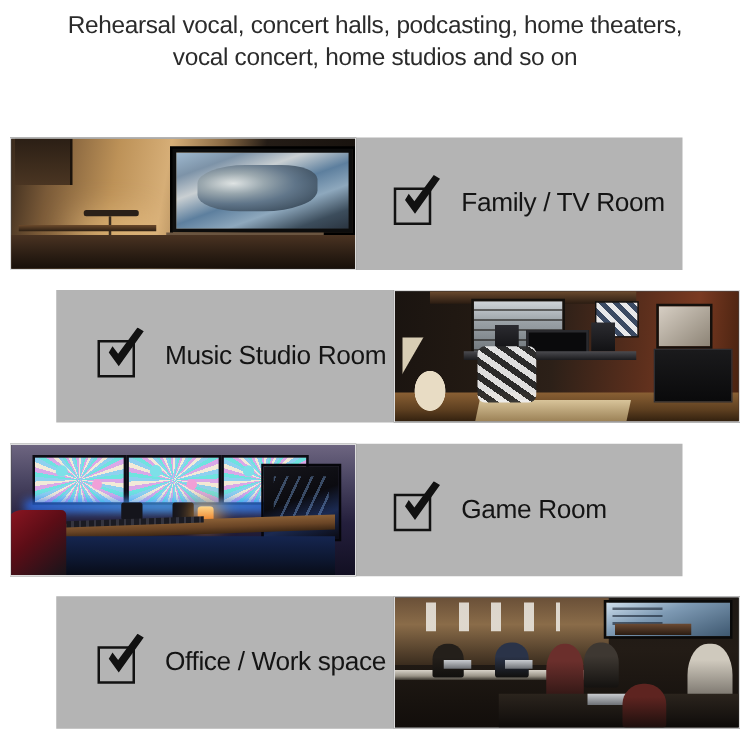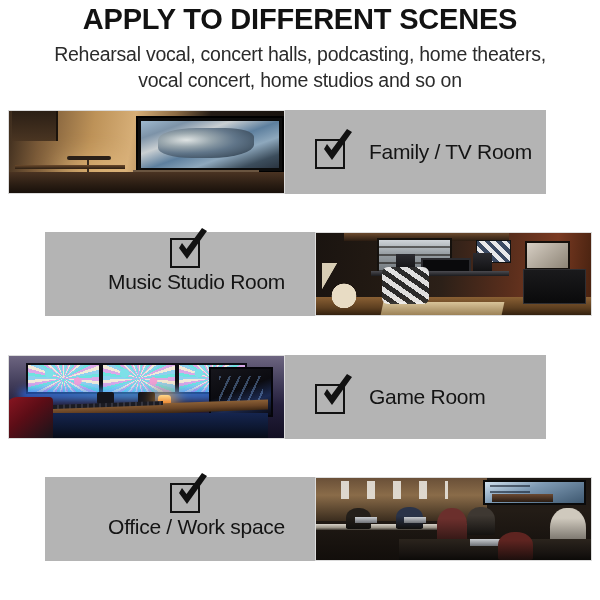--- a/index.html
+++ b/index.html
@@ -29,21 +29,21 @@
     color:#2b2b2b;
     line-height:26px;
     margin:5px 0 0 0;
     letter-spacing:-0.25px;
   }
   .subtitle .l2{display:block;}
 
   
   .row{
     position:absolute;
-    height:84px;
+    height:106px;
     display:flex;
     align-items:stretch;
     box-sizing:border-box;
   }
   .row.r1{left:8px;  top:110px; width:538px;}
   .row.r2{left:45px; top:232px; width:547px;}
   .row.r3{left:8px;  top:355px; width:538px;justify-content:flex-end;}
   .row.r4{left:45px; top:477px; width:547px;border-radius:30px;}
 
   .photo{
@@ -56,21 +56,21 @@
     background:#1b1b1b;
   }
   .panel{
     flex:1 1 auto;
     background:#b4b4b4;
     display:flex;
     align-items:center;
     box-sizing:border-box;
   }
   .row.r1 .panel,.row.r3 .panel{padding-left:30px;}
-  .row.r2 .panel,.row.r4 .panel{padding-left:33px;flex-direction:column;}
+  .row.r2 .panel,.row.r4 .panel{padding-left:33px;}
 
   
   .check-wrap{
     position:relative;
     width:38px;height:38px;
     flex:0 0 38px;
     margin-right:16px;
   }
   .check-box{
     position:absolute;left:0;top:6px;
@@ -202,21 +202,20 @@
   .of-l1{left:14%;top:48%;width:8%;height:7%;}
   .of-l2{left:32%;top:48%;width:8%;height:7%;}
   .of-l3{left:56%;top:74%;width:12%;height:9%;}
 </style>
 </head>
 <body>
 
 <div class="page">
 
   <div class="header">
-    <h1 class="title">APPLY TO DIFFERENT SCENES</h1>
     <p class="subtitle">
       <span class="l1">Rehearsal vocal, concert halls, podcasting, home theaters,</span>
       <span class="l2">vocal concert, home studios and so on</span>
     </p>
   </div>
 
   <div class="row r1">
     <div class="photo">
       <div class="ph">
         <div class="ht-bg"></div>

